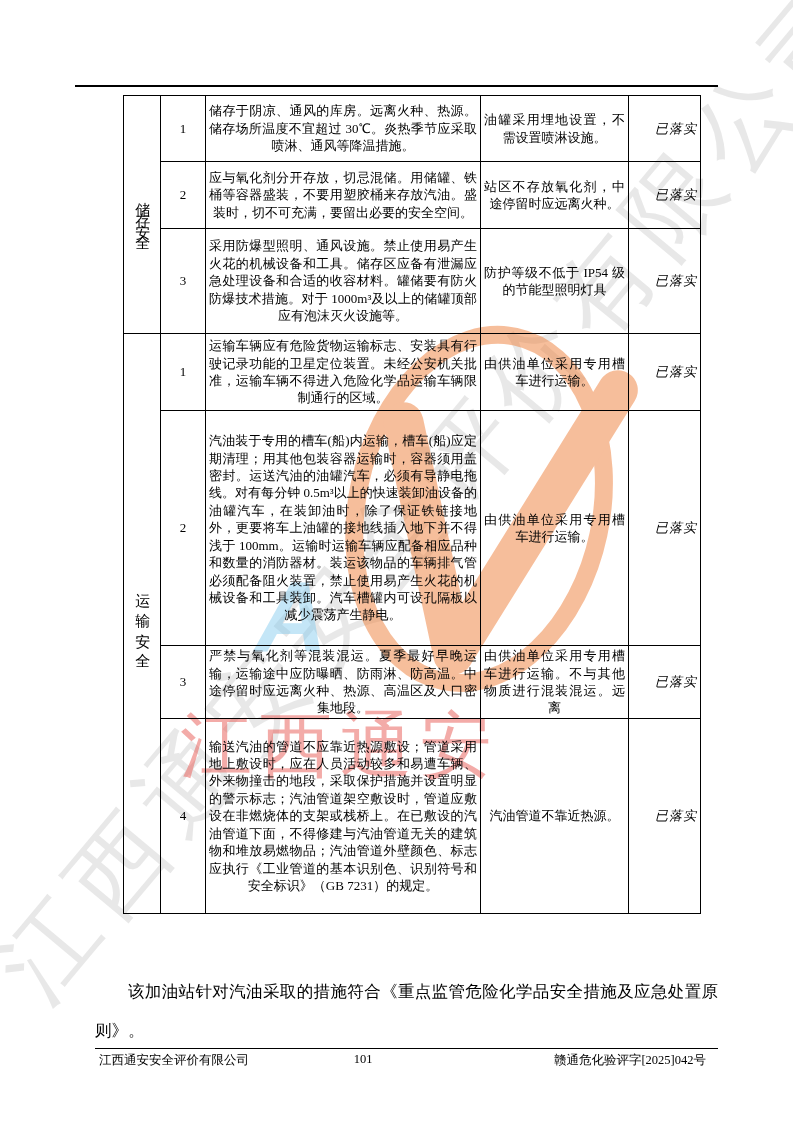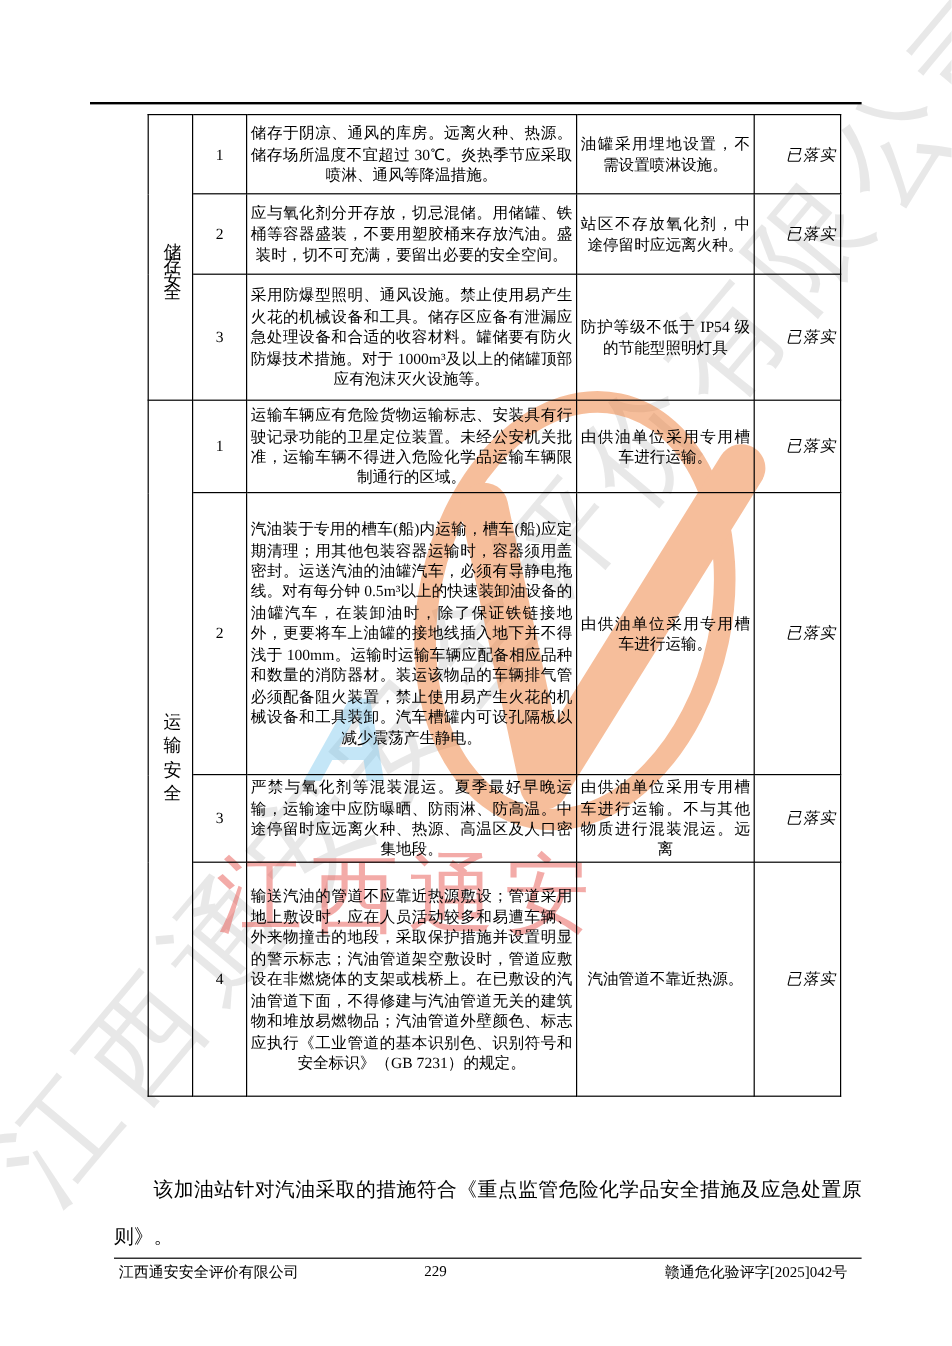--- a/index.html
+++ b/index.html
@@ -162,17 +162,17 @@
         <td class="stat-cell">已落实</td>
       </tr>
     </tbody>
   </table>
 
   <div class="closing-para">该加油站针对汽油采取的措施符合《重点监管危险化学品安全措施及应急处置原则》。</div>
 
   <div class="footer-rule"></div>
   <div class="footer">
     <span class="footer-left">江西通安安全评价有限公司</span>
-    <span class="footer-page">229</span>
+    <span class="footer-page">101</span>
     <span class="footer-right">赣通危化验评字[2025]042号</span>
   </div>
 
 </div>
 
 </body></html>

